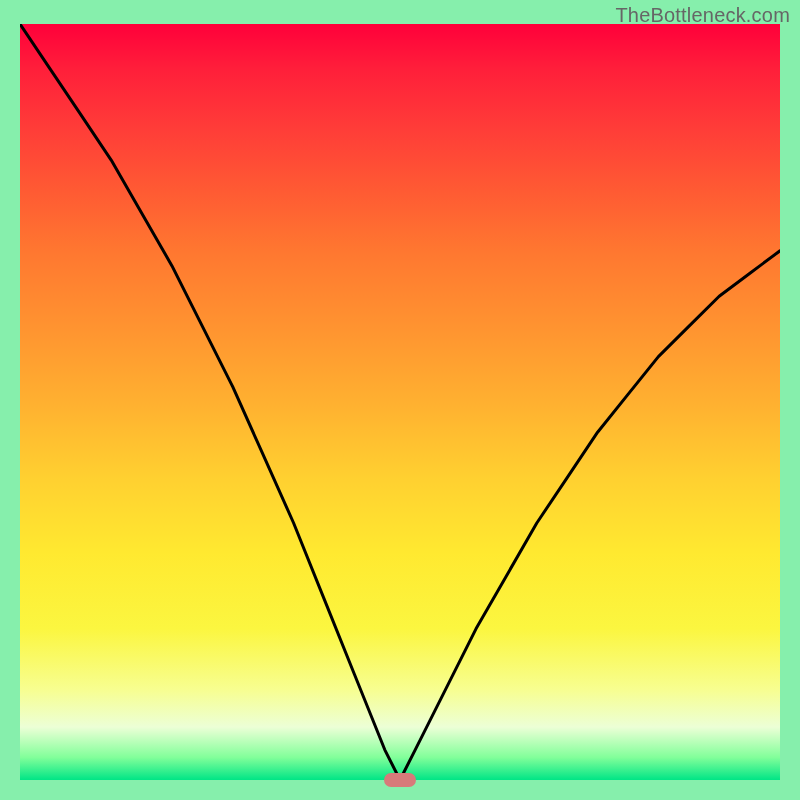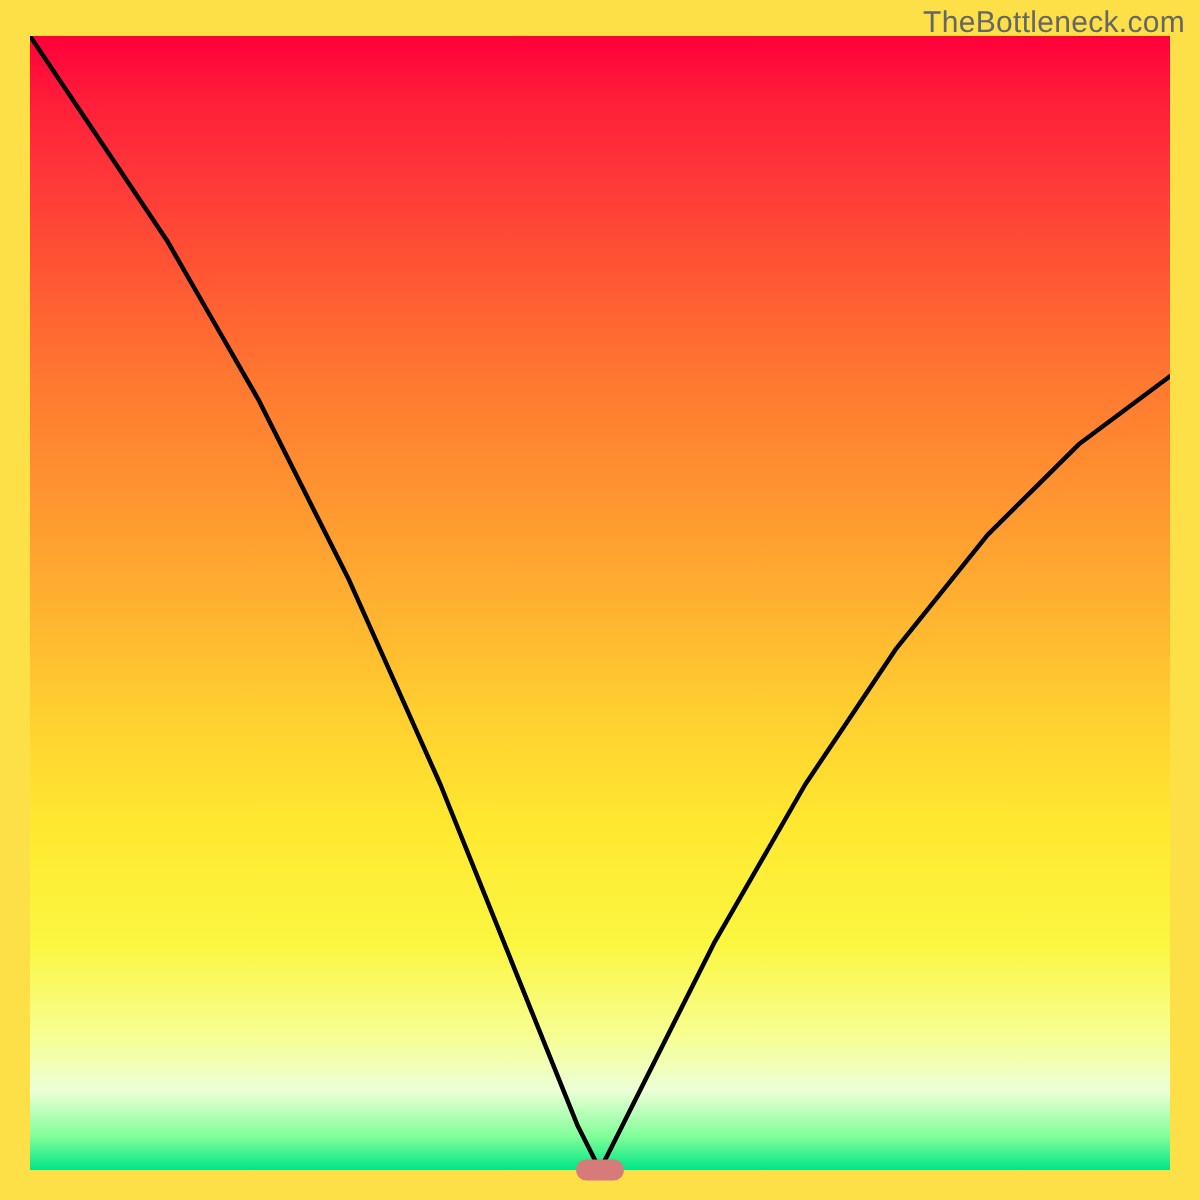--- a/index.html
+++ b/index.html
@@ -8,21 +8,21 @@
     width: 800px;
     height: 800px;
     background: #000;
     overflow: hidden;
     font-family: Arial, Helvetica, sans-serif;
   }
   .frame {
     position: relative;
     width: 800px;
     height: 800px;
-    background: #fde047;
+    background: #86efac;
   }
   .watermark {
     position: absolute;
     top: 4px;
     right: 10px;
     color: #666;
     font-size: 20px;
     font-weight: 500;
     letter-spacing: 0.2px;
     z-index: 40;

